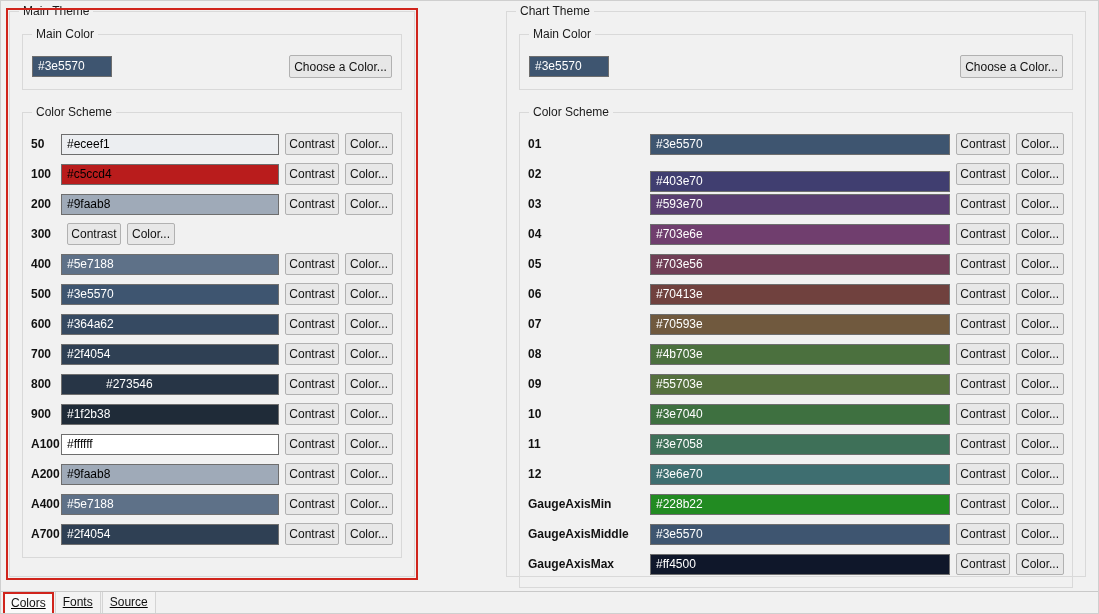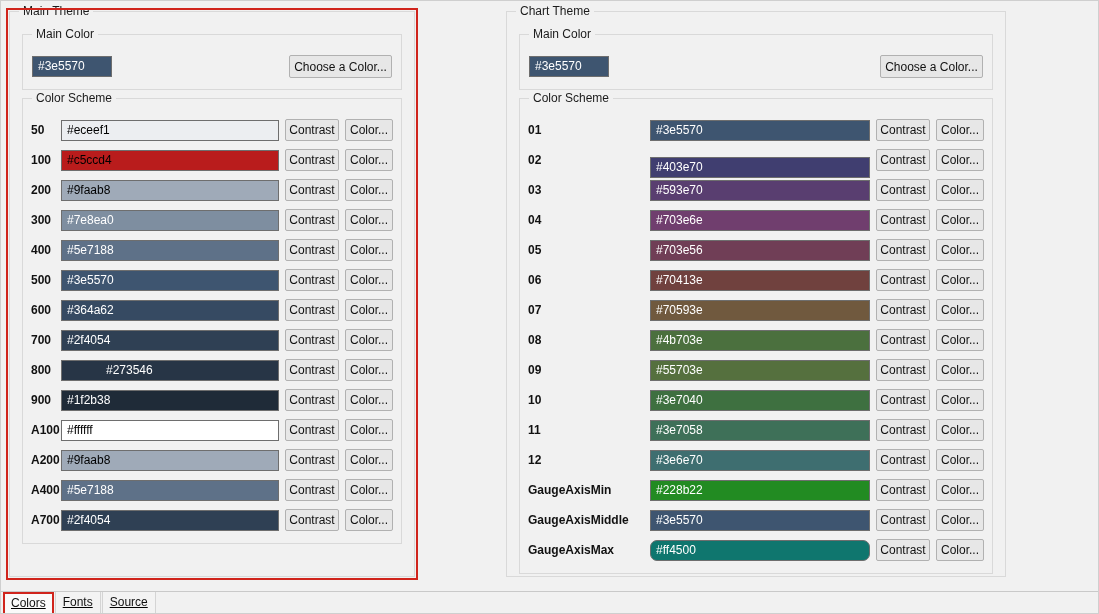--- a/index.html
+++ b/index.html
@@ -4,24 +4,24 @@
 <style>
   * { margin:0; padding:0; box-sizing:border-box; }
   html,body { width:1099px; height:614px; }
   body { font-family:"Liberation Sans", sans-serif; background:#ffffff; }
   .window { position:relative; width:1099px; height:614px; background:#f1f1f1;
             border:1px solid #cfcfcf; overflow:hidden; }
 
   
   .panel { position:absolute; top:10px; height:566px; border:1px solid #d9d9d9; }
   .panel-main  { left:8px;   width:406px; }
-  .panel-chart { left:505px; width:500px; }
+  .panel-chart { left:505px; width:580px; }
   .group { position:absolute; border:1px solid #d9d9d9; }
   .mc-group     { left:12px; right:12px; top:22px; height:56px; }
-  .scheme-group { left:12px; right:12px; top:86px; }
+  .scheme-group { left:12px; right:12px; top:100px; }
   .panel-main  .scheme-group { height:446px; }
   .panel-chart .scheme-group { height:476px; }
   .group-title { position:absolute; top:-8px; left:9px; background:#f1f1f1;
                  padding:0 4px; font-size:12px; line-height:15px; color:#1b1b1b; white-space:nowrap; }
 
   
   .mc-row { display:flex; align-items:center; margin-top:20px; padding:0 9px; }
   .main-swatch { width:80px; height:21px; line-height:19px; border:1px solid #6e6e6e;
                  font-size:12px; padding:0 5px; overflow:hidden; white-space:nowrap; }
 
@@ -86,21 +86,20 @@
             <button class="btn btn-color">Color...</button>
           </div>
           <div class="scheme-row">
             <span class="row-label">200</span>
             <span class="swatch" style="background: rgb(159, 170, 184); color: rgb(0, 0, 0);">#9faab8</span>
             <button class="btn btn-contrast">Contrast</button>
             <button class="btn btn-color">Color...</button>
           </div>
           <div class="scheme-row">
             <span class="row-label">300</span>
-            <span class="swatch" style="background: rgb(126, 142, 160); color: rgb(255, 255, 255);">#7e8ea0</span>
             <button class="btn btn-contrast">Contrast</button>
             <button class="btn btn-color">Color...</button>
           </div>
           <div class="scheme-row">
             <span class="row-label">400</span>
             <span class="swatch" style="background: rgb(94, 113, 136); color: rgb(255, 255, 255);">#5e7188</span>
             <button class="btn btn-contrast">Contrast</button>
             <button class="btn btn-color">Color...</button>
           </div>
           <div class="scheme-row">
@@ -254,21 +253,21 @@
             <button class="btn btn-color">Color...</button>
           </div>
           <div class="scheme-row">
             <span class="row-label">GaugeAxisMiddle</span>
             <span class="swatch" style="background: rgb(62, 85, 112); color: rgb(255, 255, 255);">#3e5570</span>
             <button class="btn btn-contrast">Contrast</button>
             <button class="btn btn-color">Color...</button>
           </div>
           <div class="scheme-row">
             <span class="row-label">GaugeAxisMax</span>
-            <span class="swatch" style="background: #0f766e; color: rgb(255, 255, 255); border-radius: 7px;">#ff4500</span>
+            <span class="swatch" style="background: #0f172a; color: rgb(255, 255, 255);">#ff4500</span>
             <button class="btn btn-contrast">Contrast</button>
             <button class="btn btn-color">Color...</button>
           </div>
         </div>
     </div>
   </section>
 
   <div class="tabstrip">
     <div class="tab selected">
       <span>Colors</span>

